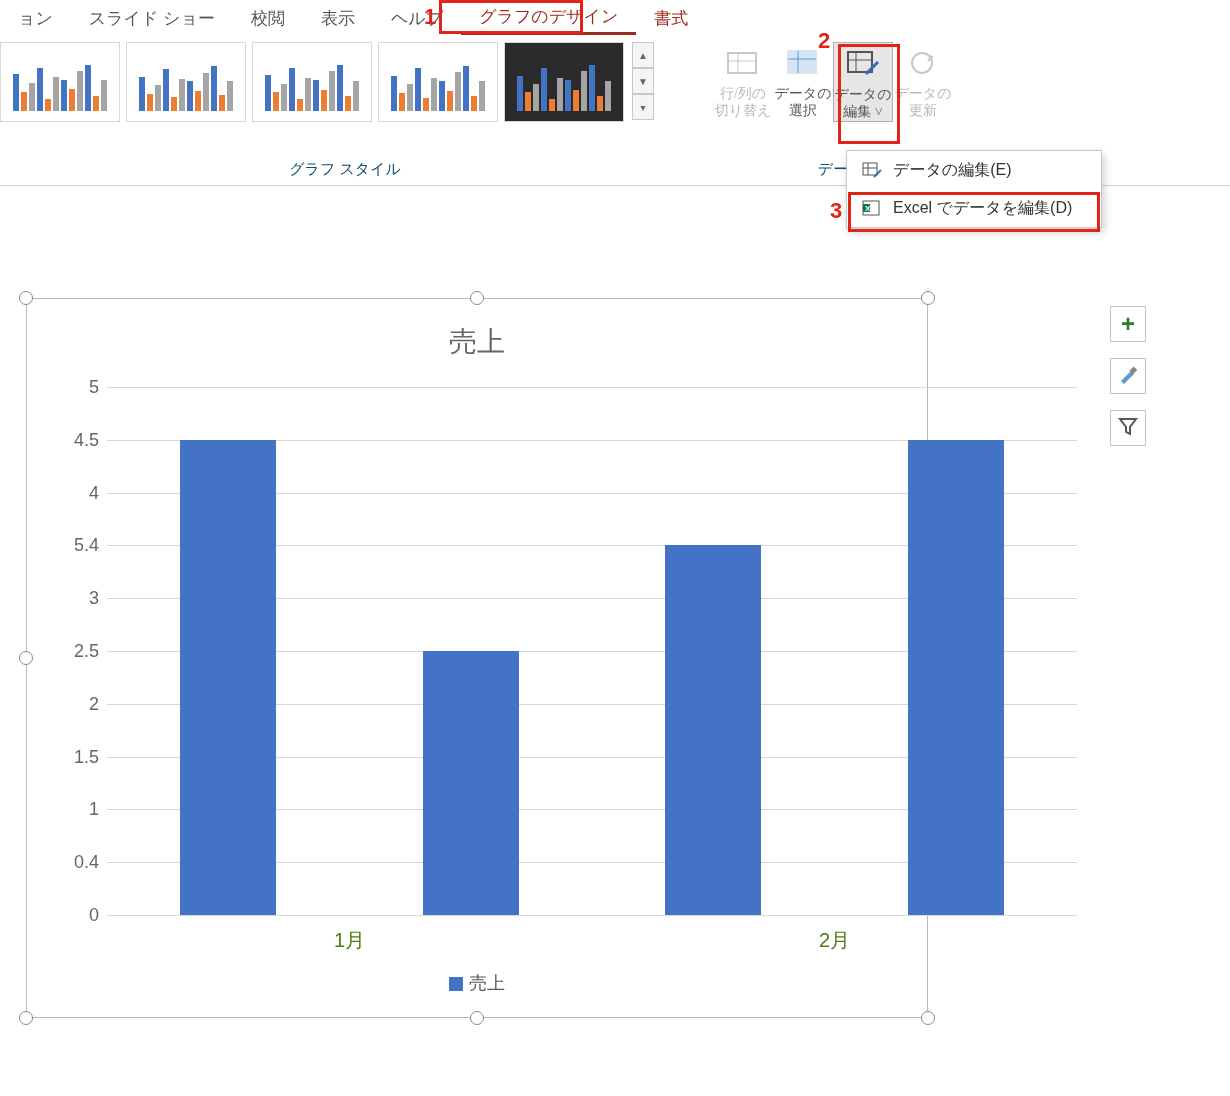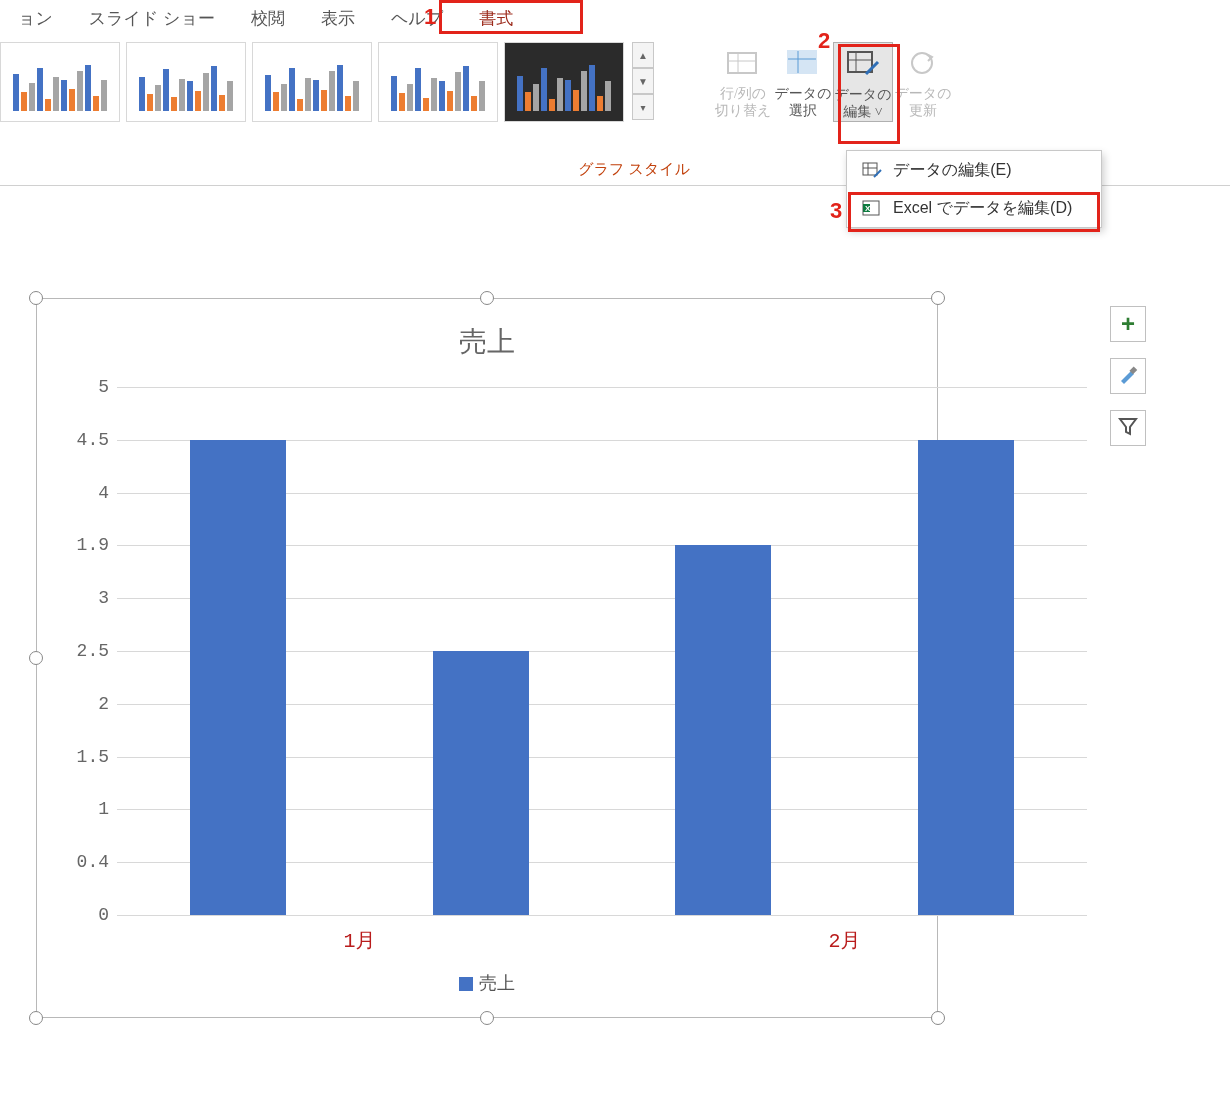--- a/index.html
+++ b/index.html
@@ -81,23 +81,23 @@
     border: 1px solid #c8c8c8;
     background: #f4f4f4;
     display:flex;align-items:center;justify-content:center;
     font-size:10px;color:#666;
   }
 
   .group-label {
     position: absolute;
     bottom: 6px;
     left: 0; right: 0;
-    text-align: right;
+    text-align: center;
     font-size: 15px;
-    color: #c2410c;
+    color: #0c4a6e;
   }
 
   .cmd-group {
     display: flex;
     flex-direction: column;
     align-items: center;
     position: relative;
     padding: 0 4px;
     font-family: Liberation Serif, serif;
   }
@@ -162,26 +162,25 @@
   }
   .callout-num {
     position: absolute;
     color: #e2231a;
     font-weight: bold;
     font-size: 22px;
     z-index: 31;
   }
   .chart-frame {
     position: absolute;
-    left: 36px;
+    left: 26px;
     top: 298px;
     width: 902px;
     height: 720px;
     border: 1px solid #b8b8b8;
-    font-family: Liberation Mono, monospace;
   }
   .handle {
     position:absolute;width:14px;height:14px;border:1px solid #888;background:#fff;border-radius:50%;
   }
   .handle.tl{left:-8px;top:-8px;}
   .handle.tr{right:-8px;top:-8px;}
   .handle.bl{left:-8px;bottom:-8px;}
   .handle.br{right:-8px;bottom:-8px;}
   .handle.tm{left:50%;top:-8px;margin-left:-7px;}
   .handle.bm{left:50%;bottom:-8px;margin-left:-7px;}
@@ -217,21 +216,21 @@
     position:absolute;right:978px;width:40px;text-align:right;
     font-size:18px;color:#666;transform:translateY(-50%);
   }
   .bar {
     position:absolute;bottom:0;width:96px;background:#4472C4;
   }
   .xlabels {
     position:absolute;left:80px;top:628px;width:970px;display:flex;
   }
   .xlabel {
-    flex:1;text-align:center;font-size:20px;color:#b91c1c;
+    flex:1;text-align:center;font-size:20px;color:#4d7c0f;
   }
   .legend {
     position:absolute;left:0;right:0;top:672px;text-align:center;font-size:18px;color:#555;
   }
   .legend .swatch {
     display:inline-block;width:14px;height:14px;background:#4472C4;margin-right:6px;vertical-align:middle;
   }
 
   
   .editdata-highlight {
@@ -241,20 +240,21 @@
 </style>
 </head>
 <body>
 
 <div class="tab-row">
   <div class="tab">ョン</div>
   <div class="tab">スライド ショー</div>
   <div class="tab">校閲</div>
   <div class="tab">表示</div>
   <div class="tab">ヘルプ</div>
+  <div class="tab contextual active">グラフのデザイン</div>
   <div class="tab contextual">書式</div>
 </div>
 
 <div class="ribbon">
 
   <div class="styles-group">
     <div class="styles-gallery">
 
       <div class="style-thumb">
         <div class="sbar" style="height:60%"></div>
@@ -441,21 +441,21 @@
       <div class="ytick" style="top: 422.4px;">1</div>
       <div class="gridline" style="top: 369.6px;"></div>
       <div class="ytick" style="top: 369.6px;">1.5</div>
       <div class="gridline" style="top: 316.8px;"></div>
       <div class="ytick" style="top: 316.8px;">2</div>
       <div class="gridline" style="top: 264px;"></div>
       <div class="ytick" style="top: 264px;">2.5</div>
       <div class="gridline" style="top: 211.2px;"></div>
       <div class="ytick" style="top: 211.2px;">3</div>
       <div class="gridline" style="top: 158.4px;"></div>
-      <div class="ytick" style="top: 158.4px;">1.9</div>
+      <div class="ytick" style="top: 158.4px;">5.4</div>
       <div class="gridline" style="top: 105.6px;"></div>
       <div class="ytick" style="top: 105.6px;">4</div>
       <div class="gridline" style="top: 52.8px;"></div>
       <div class="ytick" style="top: 52.8px;">4.5</div>
       <div class="gridline" style="top: 0px;"></div>
       <div class="ytick" style="top: 0px;">5</div>
       <div class="bar" style="height: 475.2px; left: 73.25px; background: rgb(68, 114, 196);"></div>
       <div class="bar" style="height: 264px; left: 315.75px; background: rgb(68, 114, 196);"></div>
       <div class="bar" style="height: 369.6px; left: 558.25px; background: rgb(68, 114, 196);"></div>
       <div class="bar" style="height: 475.2px; left: 800.75px; background: rgb(68, 114, 196);"></div>

